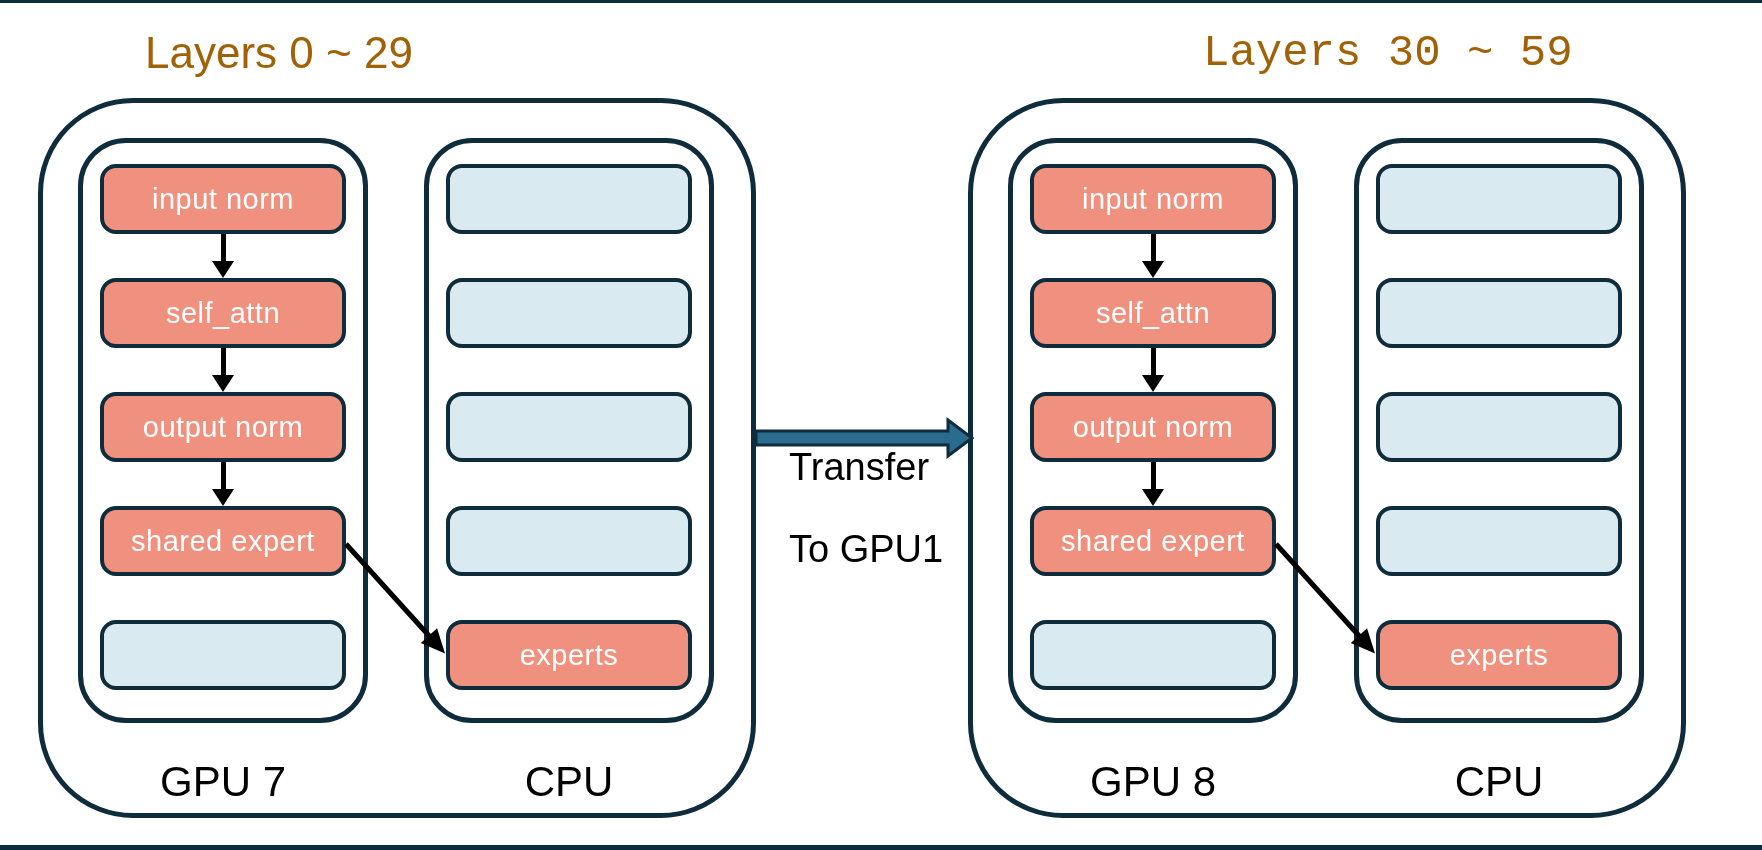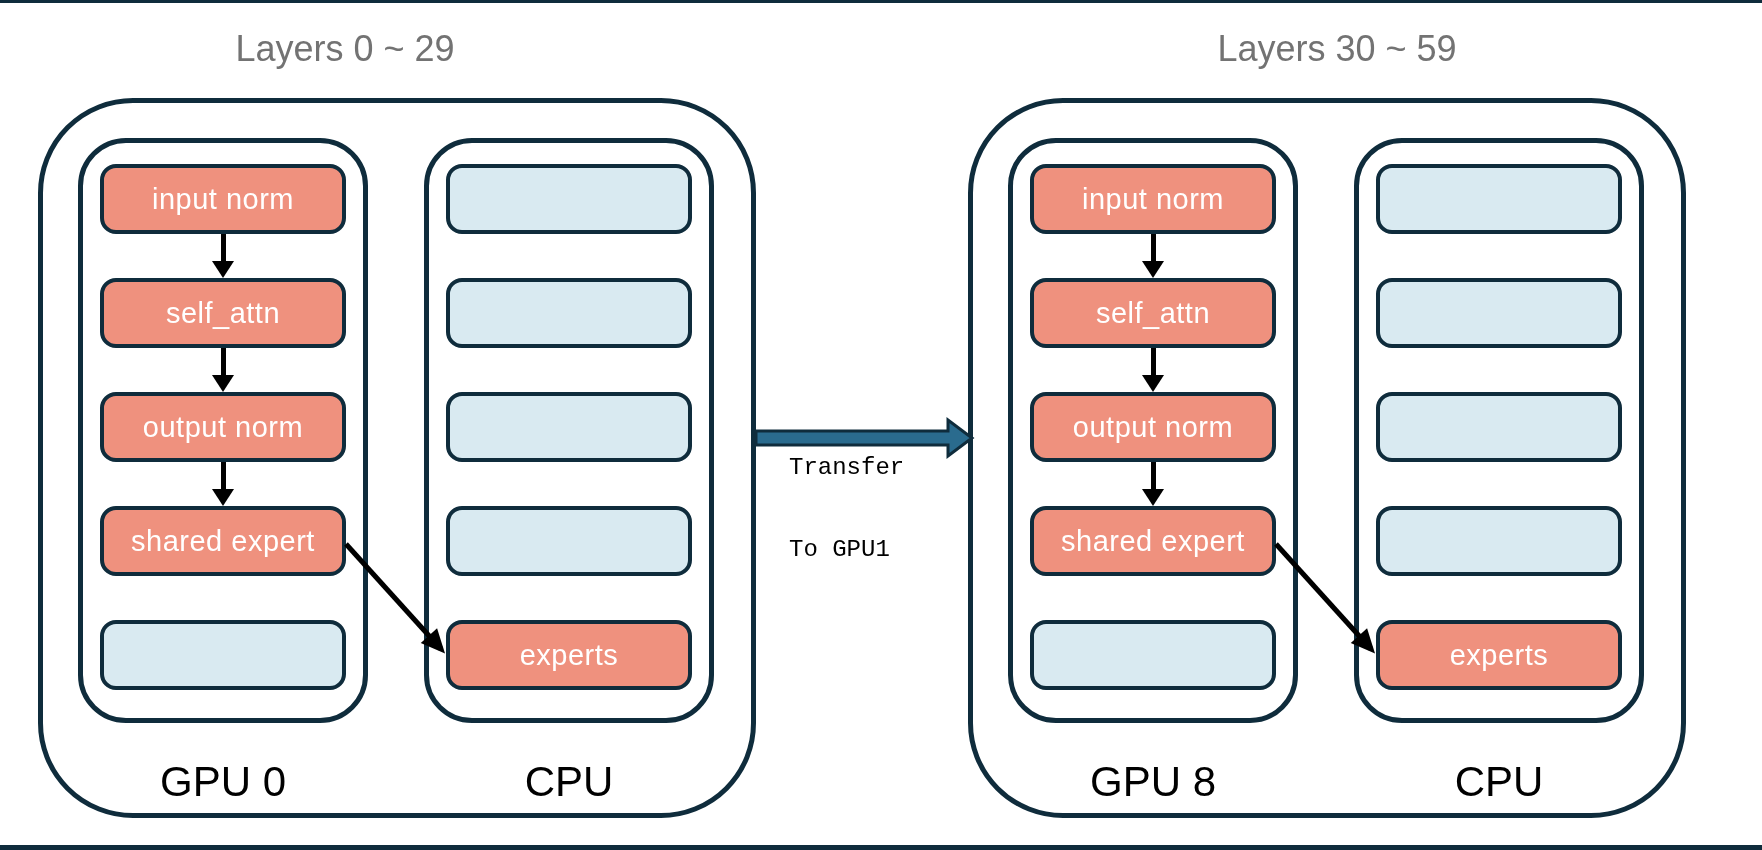--- a/index.html
+++ b/index.html
@@ -11,22 +11,22 @@
   html,body{margin:0;padding:0;background:#ffffff;}
   .canvas{
     position:relative;width:1762px;height:850px;background:#ffffff;
     font-family:"Liberation Sans", sans-serif;overflow:hidden;
   }
   .edge-bar{position:absolute;left:0;width:1762px;background:var(--ink);}
   .edge-bar.top{top:0;height:3px;}
   .edge-bar.bottom{top:845px;height:5px;}
 
   .group-title{
-    position:absolute;top:28px;width:400px;text-align:center;
-    font-size:36px;color:#737373;white-space:nowrap;
+    position:absolute;top:28px;width:400px;text-align:left;
+    font-size:44px;color:#a16207;white-space:nowrap;
   }
   .outer-box{
     position:absolute;top:98px;width:718px;height:720px;
     border:5px solid var(--ink);border-radius:95px;background:#ffffff;box-sizing:border-box;
   }
   .inner-box{
     position:absolute;top:138px;width:290px;height:585px;
     border:5px solid var(--ink);border-radius:48px;background:#ffffff;box-sizing:border-box;
   }
   .module{
@@ -45,21 +45,21 @@
     border-left:11px solid transparent;border-right:11px solid transparent;
     border-top:17px solid #000;
   }
 
   .col-label{
     position:absolute;top:758px;width:220px;text-align:center;
     font-size:42px;color:#000;white-space:nowrap;
   }
   .transfer-label{
     position:absolute;left:789px;top:447px;
-    font-size:24px;line-height:41px;color:#000;white-space:pre;font-family:Liberation Mono, monospace;
+    font-size:38px;line-height:41px;color:#000;white-space:pre;
   }
   svg.overlay{position:absolute;left:0;top:0;width:1762px;height:850px;pointer-events:none;}
 </style>
 </head>
 <body>
 
 <div class="canvas">
 
   <div class="edge-bar top"></div>
   <div class="edge-bar bottom"></div>
@@ -88,24 +88,24 @@
     </div>
   <div class="v-arrow" style="left:212px;top:348px;">
       <div class="stem"></div>
       <div class="head"></div>
     </div>
   <div class="v-arrow" style="left:212px;top:462px;">
       <div class="stem"></div>
       <div class="head"></div>
     </div>
 
-  <div class="col-label" style="left:113px;">GPU 0</div>
+  <div class="col-label" style="left:113px;">GPU 7</div>
   <div class="col-label" style="left:459px;">CPU</div>
 
-  <div class="group-title" style="left:1137px;">Layers 30 ~ 59</div>
+  <div class="group-title" style="left:1203px;font-family:Liberation Mono, monospace;">Layers 30 ~ 59</div>
 
   <div class="outer-box" style="left:968px;"></div>
   <div class="inner-box" style="left:1008px;"></div>
   <div class="inner-box" style="left:1354px;"></div>
 
   <div class="module filled" style="left:1030px;top:164px;">input norm</div>
   <div class="module filled" style="left:1030px;top:278px;">self_attn</div>
   <div class="module filled" style="left:1030px;top:392px;">output norm</div>
   <div class="module filled" style="left:1030px;top:506px;">shared expert</div>
   <div class="module empty" style="left:1030px;top:620px;"></div>

